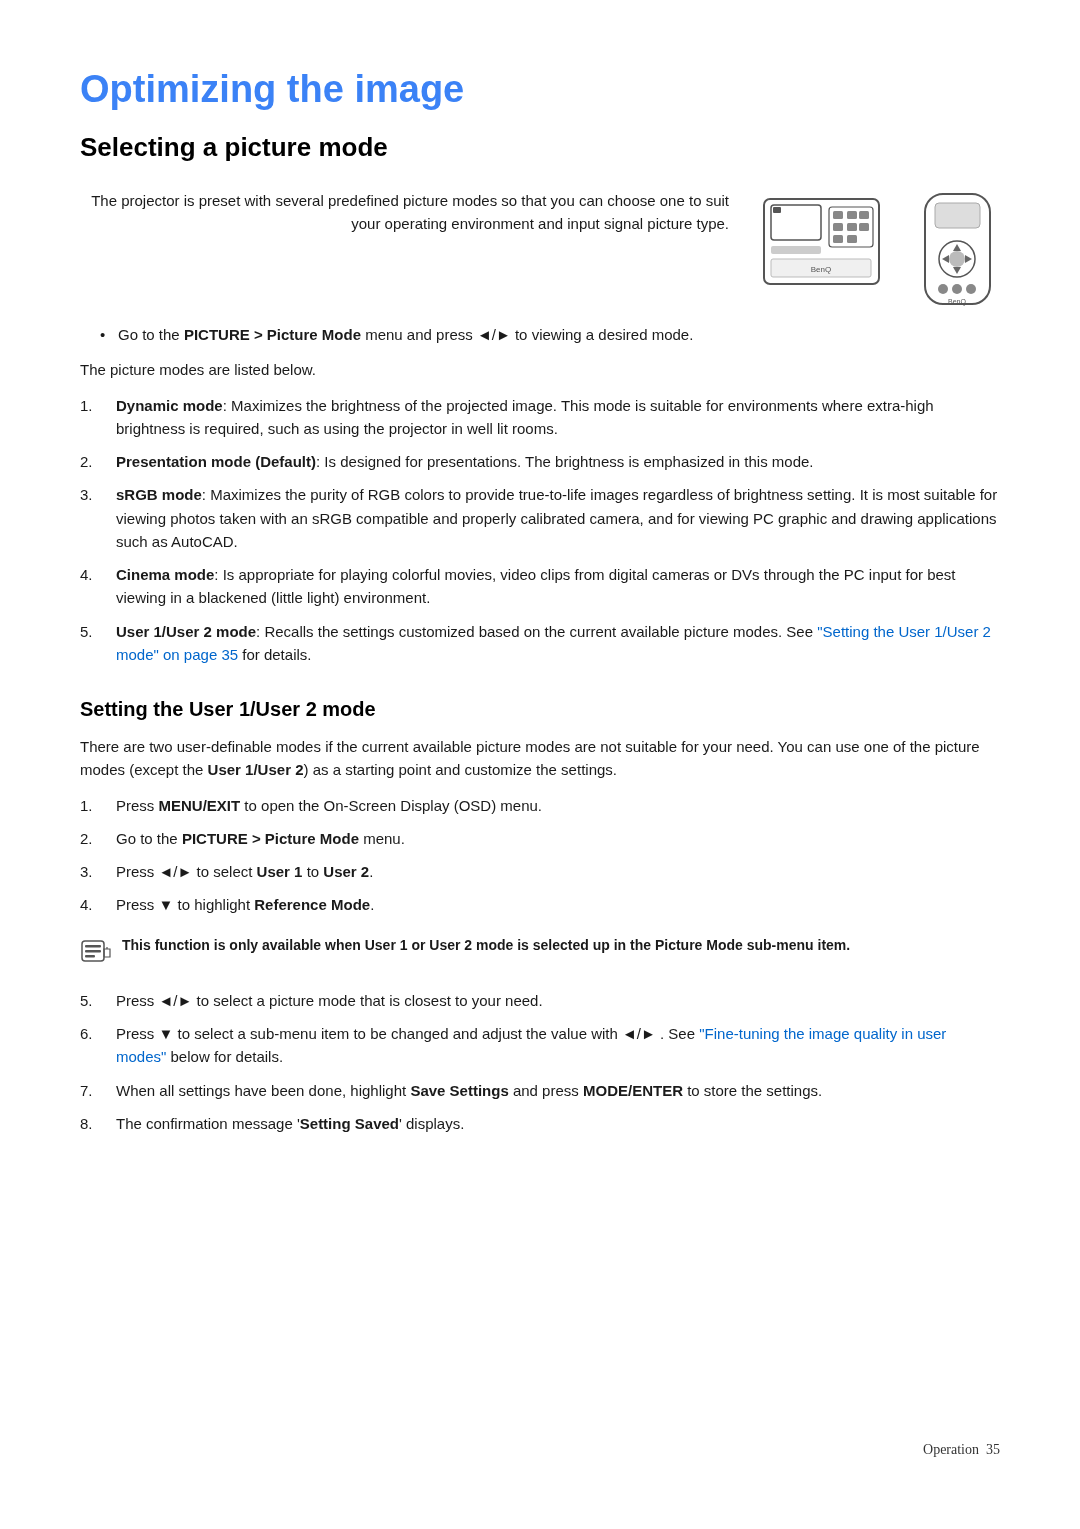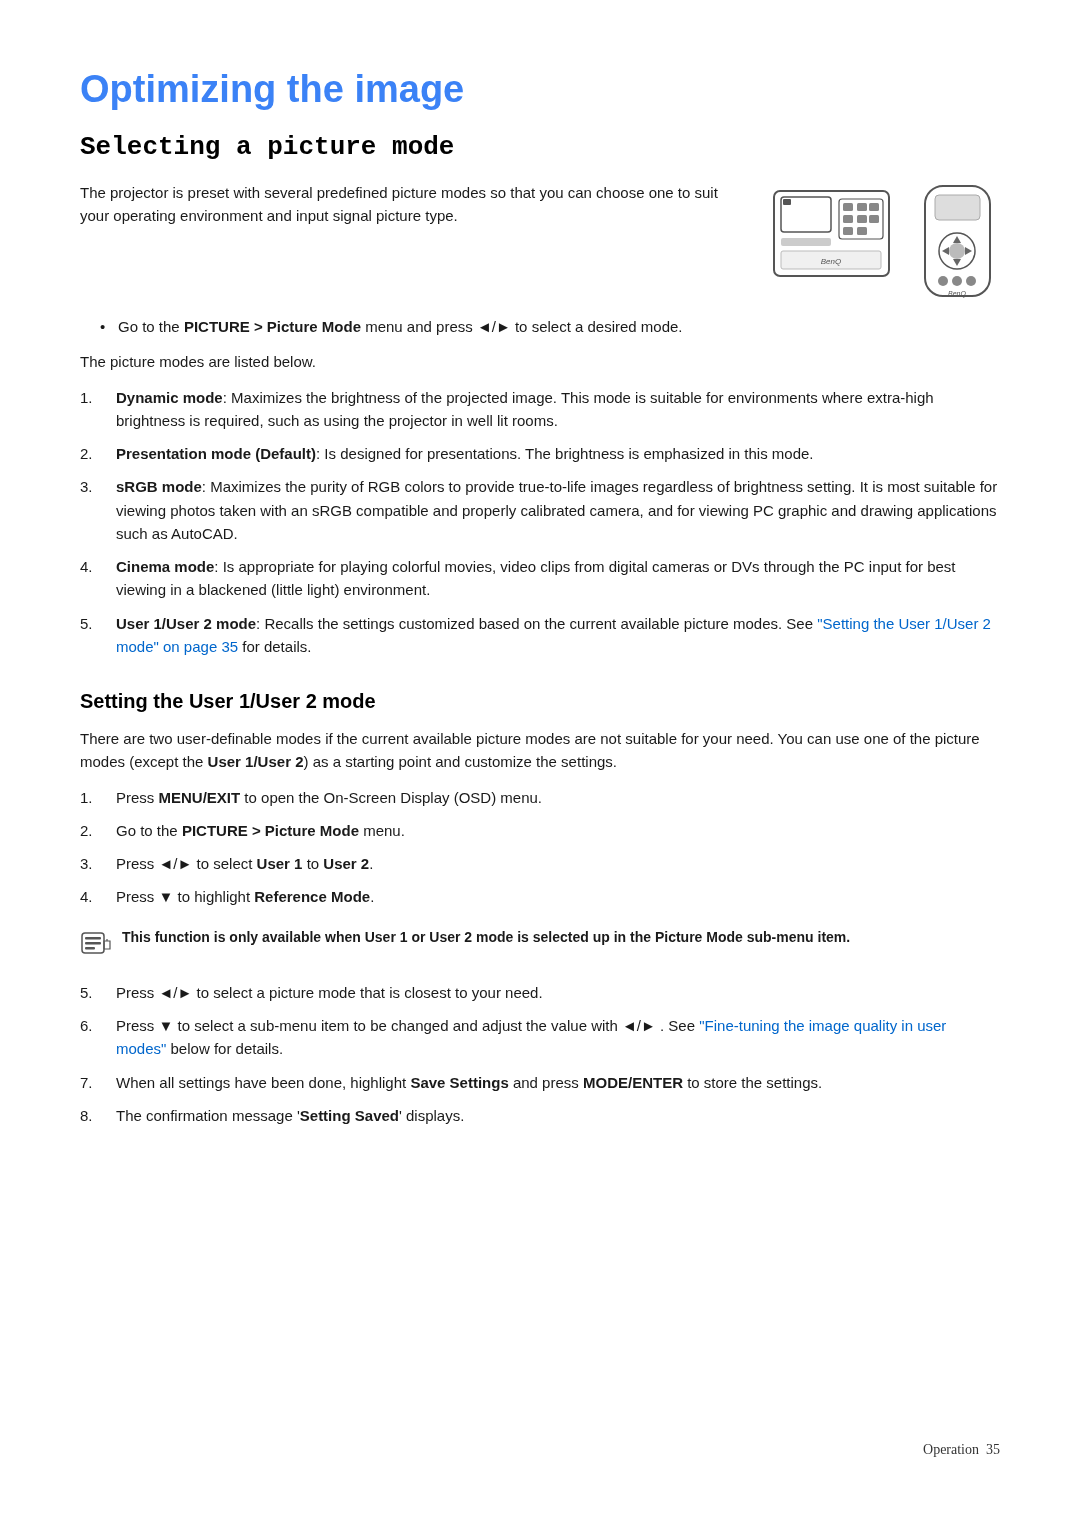--- a/index.html
+++ b/index.html
@@ -23,55 +23,55 @@
       font-size: 38px;
       font-weight: bold;
       font-family: Arial, Helvetica, sans-serif;
       margin-bottom: 8px;
       color: #3b82f6;
     }
 
     .section-title {
       font-size: 26px;
       font-weight: bold;
-      font-family: Liberation Mono, monospace;
-      margin-bottom: 14px;
+      font-family: Liberation Sans, sans-serif;
+      margin-bottom: 22px;
       color: #000000;
     }
 
     .sub-section-title {
       font-size: 20px;
       font-weight: bold;
       font-family: Arial, Helvetica, sans-serif;
       margin-bottom: 10px;
       margin-top: 28px;
       color: #000000;
     }
 
     .intro-block {
       display: flex;
       align-items: flex-start;
       gap: 30px;
       margin-bottom: 14px;
+      text-align: right;
     }
 
     .intro-text {
       flex: 1;
     }
 
     .intro-text p {
       margin-bottom: 10px;
     }
 
     
     .device-svg-container {
       display: flex;
-      gap: 16px;
+      gap: 26px;
       align-items: flex-start;
-      font-style: italic;
     }
 
     .bullet-list {
       margin: 12px 0 12px 20px;
       list-style: none;
     }
 
     .bullet-list li {
       position: relative;
       padding-left: 18px;
@@ -207,21 +207,21 @@
       <circle cx="42" cy="100" r="5" fill="#888"></circle>
       <circle cx="56" cy="100" r="5" fill="#888"></circle>
 
       <text x="42" y="115" text-anchor="middle" font-size="7" fill="#555">BenQ</text>
     </svg>
   </div>
 </div>
 
 <ul class="bullet-list">
   <li>
-    <span>Go to the </span><span class="bold">PICTURE &gt; Picture Mode</span><span> menu and press </span><span class="arrow-symbol">◄/►</span><span> to select a desired mode.</span>
+    <span>Go to the </span><span class="bold">PICTURE &gt; Picture Mode</span><span> menu and press </span><span class="arrow-symbol">◄/►</span><span> to viewing a desired mode.</span>
   </li>
 </ul>
 
 <p>The picture modes are listed below.</p>
 
 <ol class="numbered-list">
   <li>
     <span class="num">1.</span>
     <span class="content"><span class="bold">Dynamic mode</span>: Maximizes the brightness of the projected image. This mode is suitable for environments where extra-high brightness is required, such as using the projector in well lit rooms.</span>
   </li>

